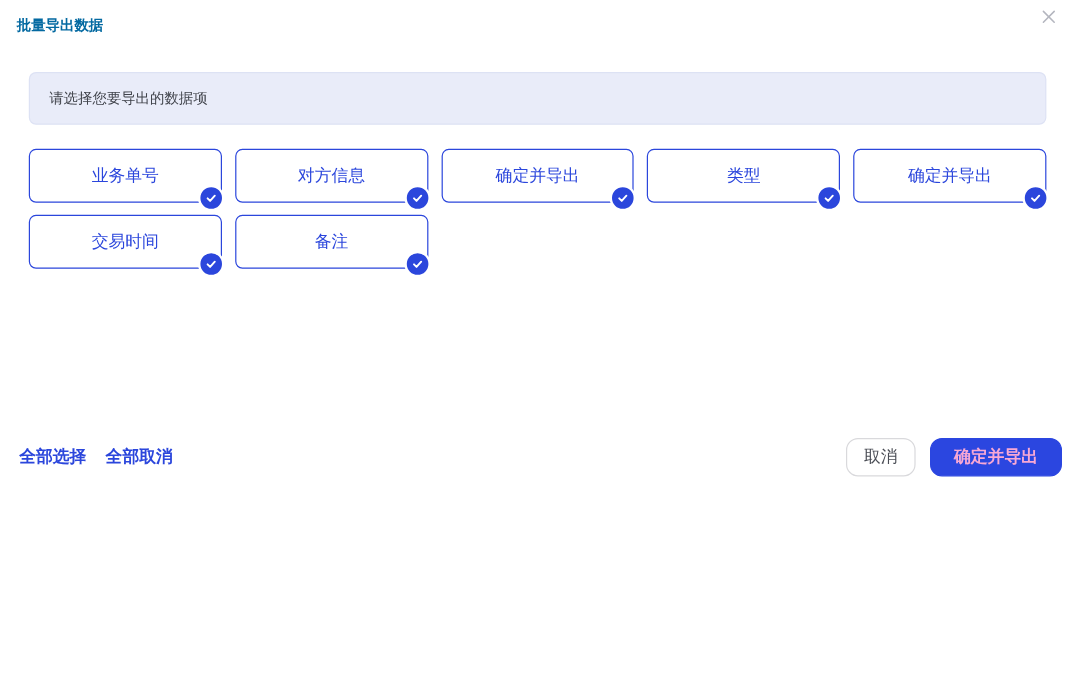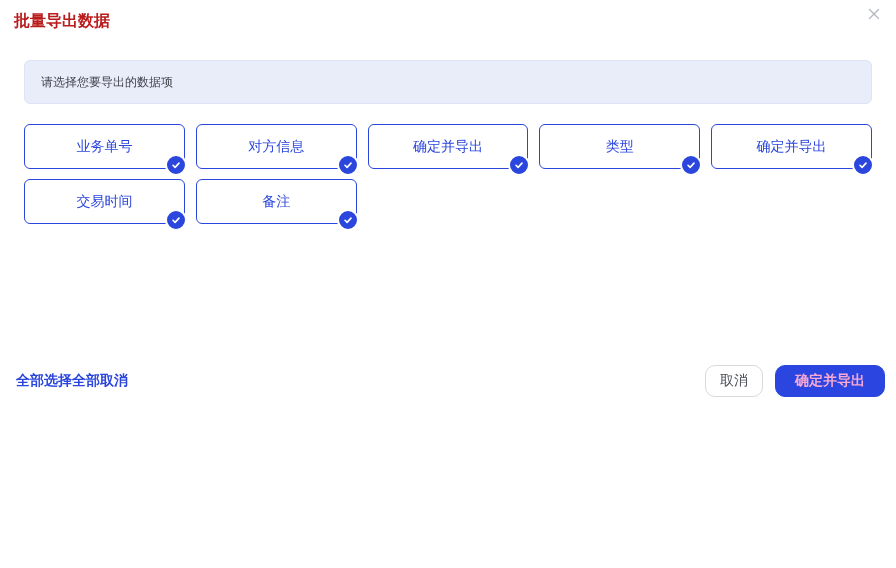--- a/index.html
+++ b/index.html
@@ -3,21 +3,21 @@
 <meta charset="utf-8">
 <style>
   * { margin: 0; padding: 0; box-sizing: border-box; }
   html, body { width: 896px; height: 568px; background: #ffffff; overflow: hidden; }
   body { font-family: "Liberation Sans", "DejaVu Sans", sans-serif; }
 
   .dialog { position: relative; width: 896px; height: 568px; background: #ffffff; }
 
   .dialog-title {
     position: absolute; top: 10px; left: 14px;
-    font-size: 16px; font-weight: 600; color: #b91c1c; line-height: 22px;
+    font-size: 12px; font-weight: 600; color: #0369a1; line-height: 22px;
   }
 
   .close-btn {
     position: absolute; top: 6px; right: 12px;
     width: 20px; height: 20px;
     display: flex; align-items: center; justify-content: center;
     cursor: pointer;
   }
 
   .notice-bar {
@@ -45,21 +45,21 @@
     position: absolute; right: -3px; bottom: -8px;
     width: 22px; height: 22px; border-radius: 50%;
     background: #2b46dc; border: 2px solid #ffffff;
     display: flex; align-items: center; justify-content: center;
   }
 
   .footer {
     position: absolute; top: 365px; left: 16px; right: 11px; height: 32px;
     display: flex; align-items: center; justify-content: space-between;
   }
-  .footer-left { display: flex; align-items: center; gap: 0; }
+  .footer-left { display: flex; align-items: center; gap: 16px; }
   .footer-link {
     font-size: 14px; font-weight: 700; color: #2b46dc; cursor: pointer;
   }
   .footer-right { display: flex; align-items: center; gap: 12px; }
 
   .btn {
     height: 32px; border-radius: 10px; font-size: 14px;
     display: flex; align-items: center; justify-content: center; cursor: pointer;
   }
   .btn-cancel {

